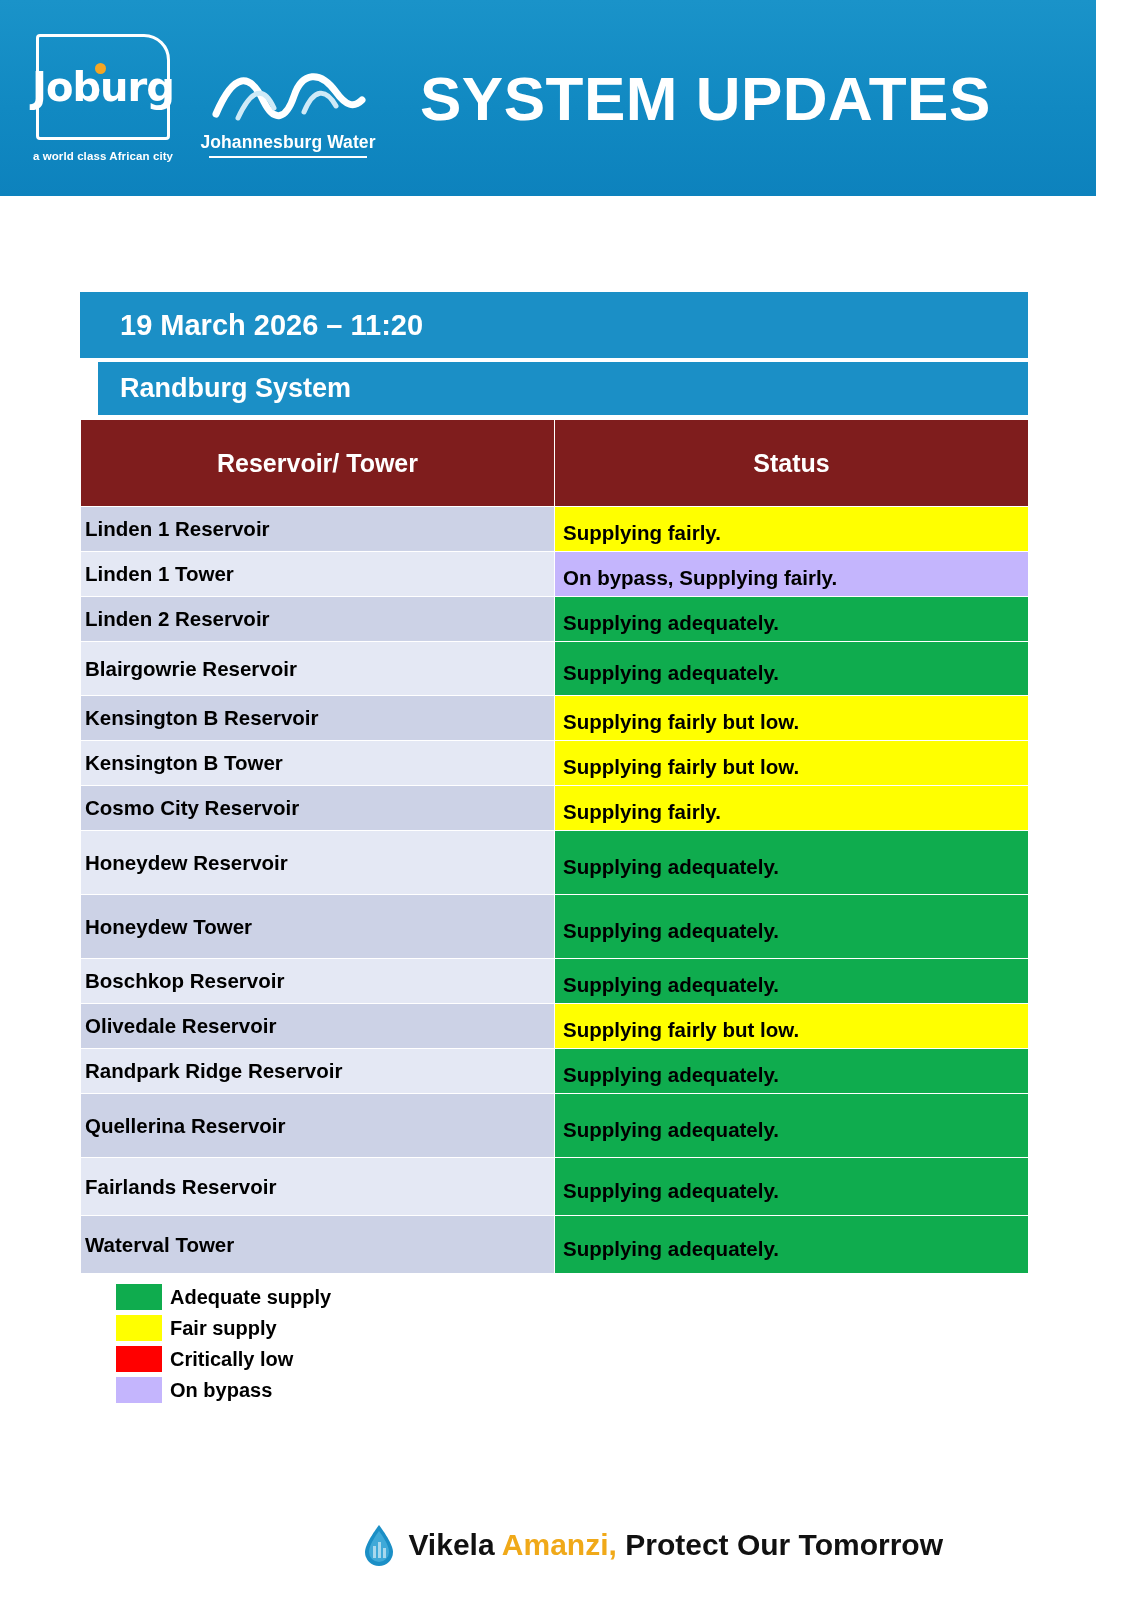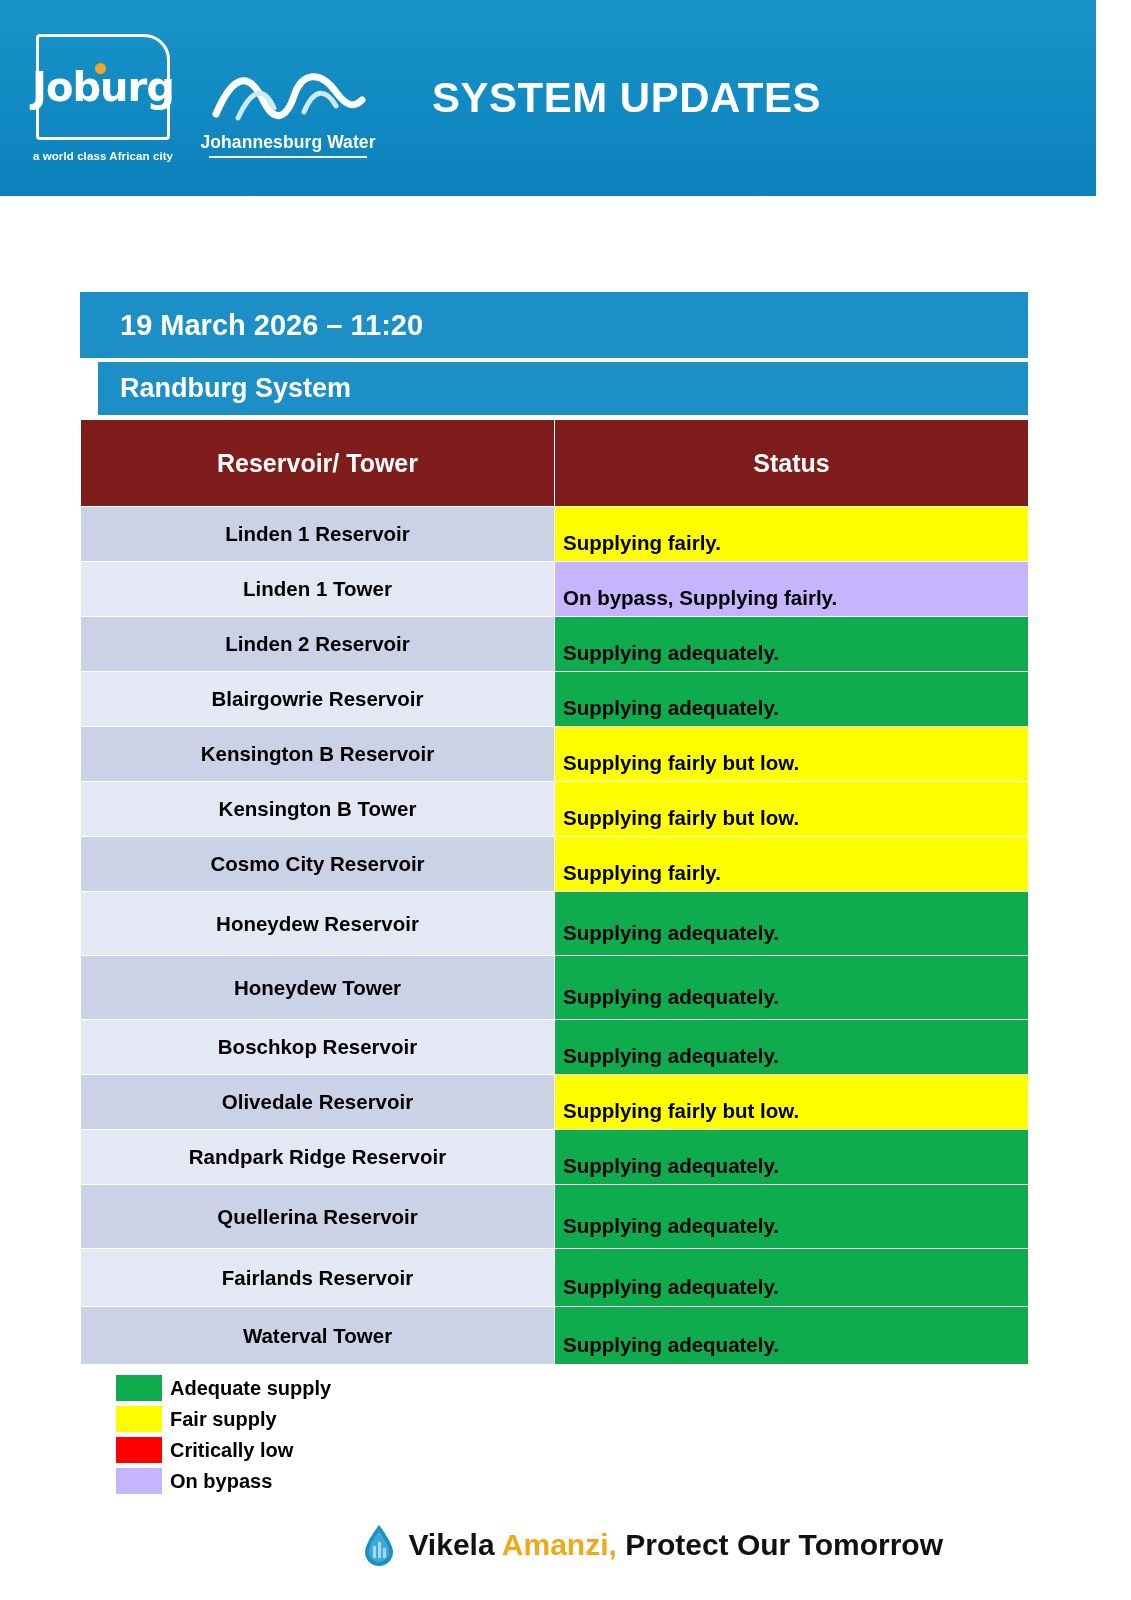--- a/index.html
+++ b/index.html
@@ -92,24 +92,24 @@
     white-space: nowrap;
   }
   .jw-underline {
     width: 158px;
     height: 2px;
     background: #ffffff;
     margin-top: 3px;
   }
   .header-title {
     color: #ffffff;
-    font-size: 42px;
+    font-size: 62px;
     font-weight: bold;
     letter-spacing: 0.5px;
-    margin-left: 60px;
+    margin-left: 48px;
     white-space: nowrap;
     font-family: "Liberation Sans", sans-serif;
   }
 
   
   .content {
     position: absolute;
     left: 80px;
     top: 268px;
     width: 948px;
@@ -152,26 +152,25 @@
     border: 1px solid #ffffff;
     text-align: center;
   }
   table.status-table td {
     border: 1px solid #ffffff;
     font-size: 20.5px;
     font-weight: bold;
     color: #000000;
   }
   td.name {
-    text-align: center;
     padding: 6px 4px;
   }
   td.status {
     text-align: left;
-    padding: 24px 0 6px 8px;
+    padding: 14px 0 6px 8px;
   }
   .row-odd td.name { background: #ccd2e6; }
   .row-even td.name { background: #e4e8f4; }
 
   .sw-green  { background: #0fac4e; }
   .sw-yellow { background: #ffff00; }
   .sw-red    { background: #ff0000; }
   .sw-grey   { background: #c4b5fd; }
 
   

